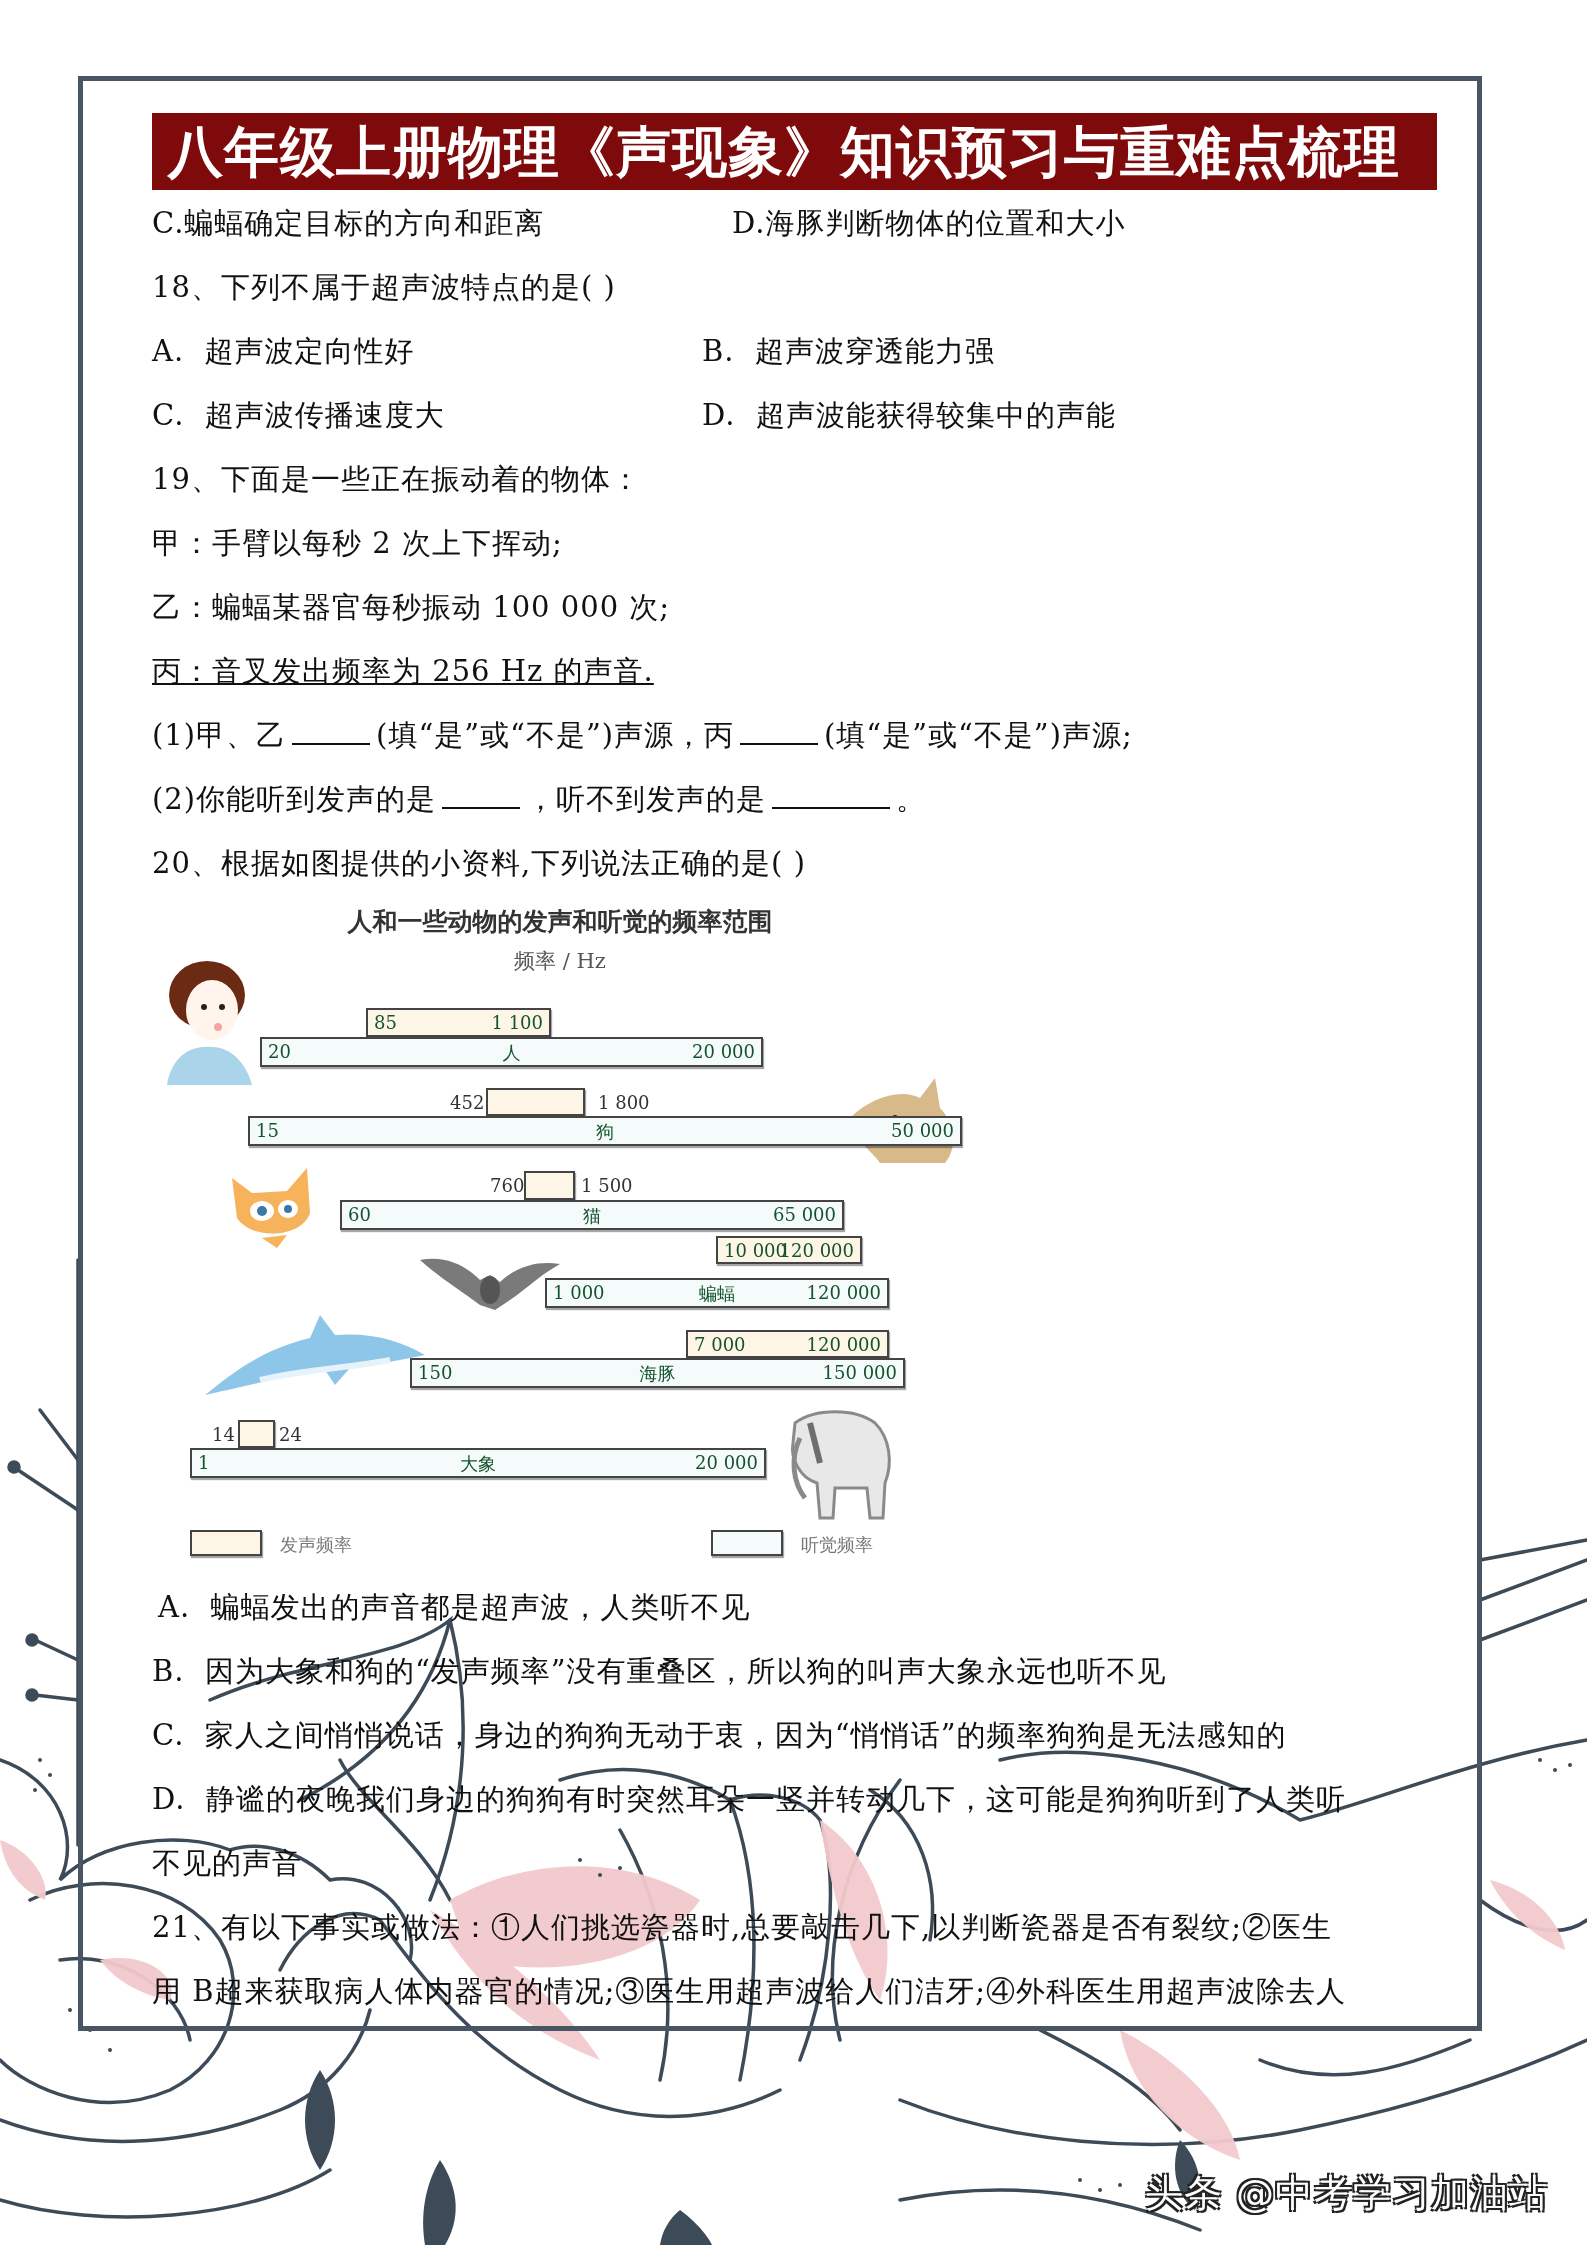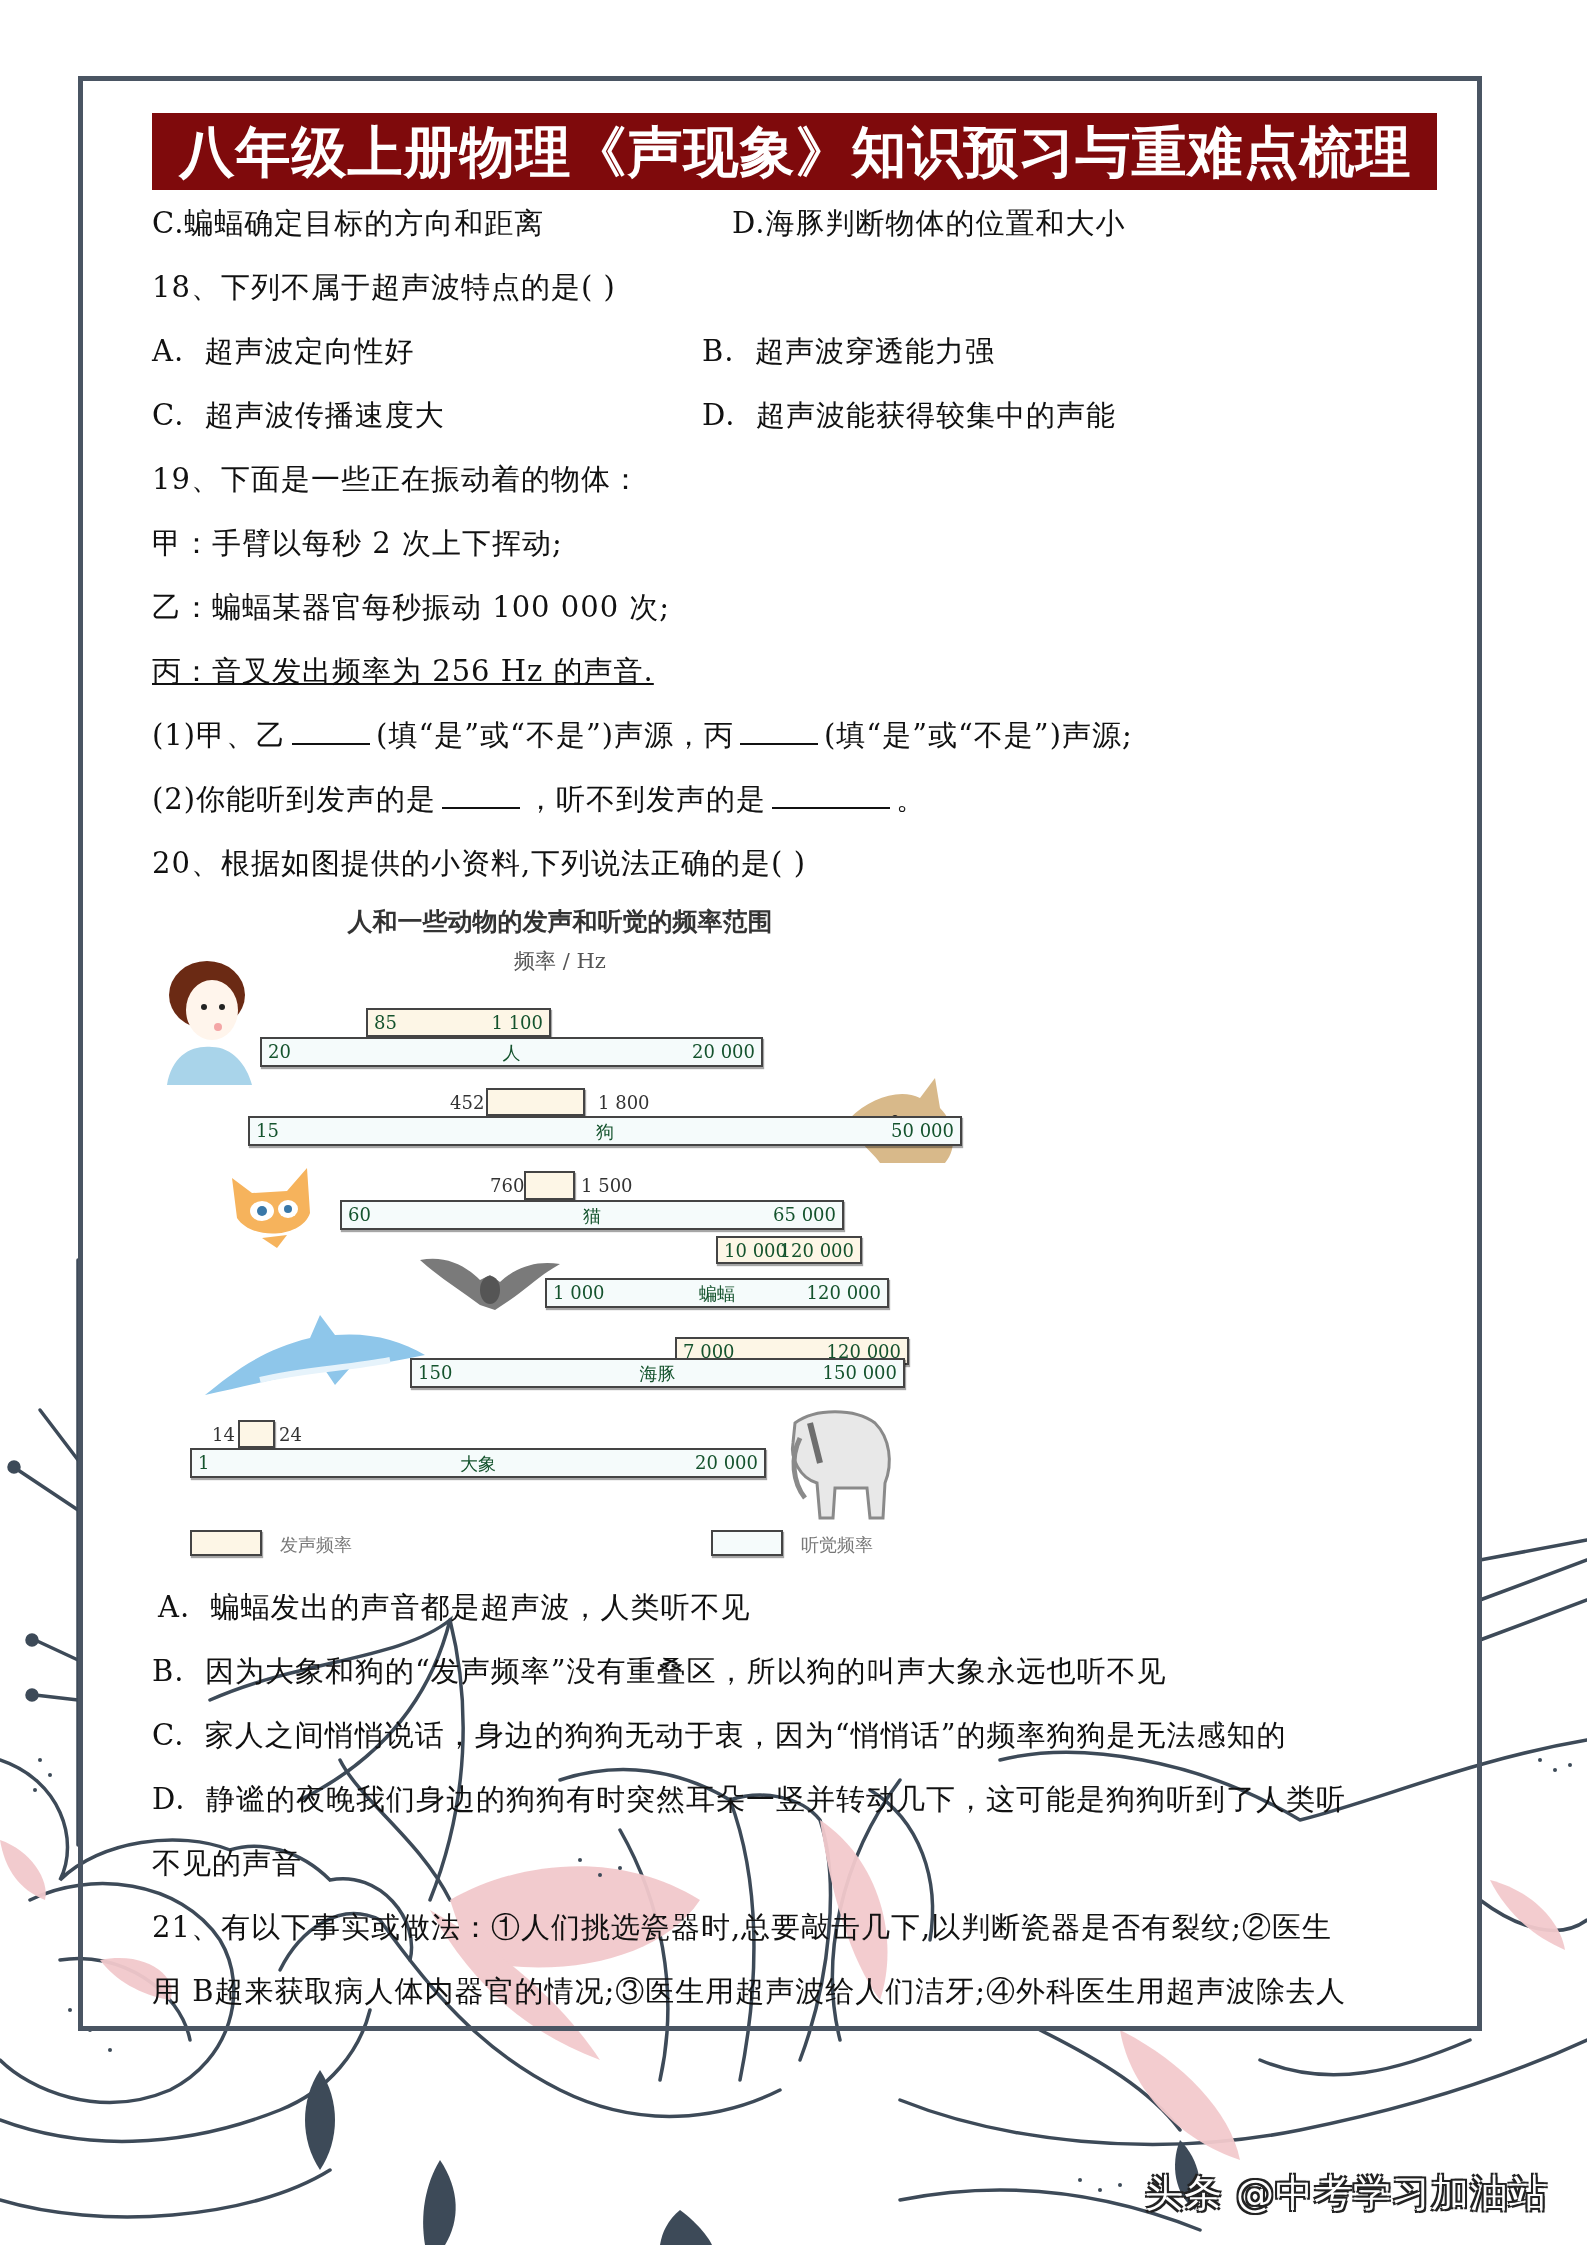--- a/index.html
+++ b/index.html
@@ -12,21 +12,21 @@
     position: absolute; left: 78px; top: 76px; width: 1404px; height: 1955px;
     border: 5px solid #4a5563; border-left-color: #4a5563;
     background: transparent;
   }
 
   .title-bar {
     position: absolute; left: 152px; top: 113px; width: 1285px; height: 77px;
     background: #7f0a0c; color: #ffffff;
     font-family: "DejaVu Serif", "Liberation Serif", serif;
     font-size: 55px; line-height: 77px; letter-spacing: 1px;
-    white-space: nowrap; overflow: hidden; text-align: center; padding-left: 2px;
+    white-space: nowrap; overflow: hidden; text-align: left; padding-left: 16px;
     font-weight: bold;
   }
 
   .line {
     position: absolute; left: 152px; font-size: 29px; line-height: 40px; white-space: nowrap;
     letter-spacing: 1px;
   }
   .blank { display: inline-block; border-bottom: 2px solid #111; height: 26px; vertical-align: baseline; margin: 0 6px; }
 
   
@@ -241,21 +241,21 @@
   <div class="bar emit" style="left:566px; top:341px; width:146px; height:28px;">
     <span class="lo">10 000</span>
     <span class="hi">120 000</span>
   </div>
   <div class="bar hear" style="left:395px; top:383px; width:344px; height:30px;">
     <span class="lo">1 000</span>
     <span class="nm">蝙蝠</span>
     <span class="hi">120 000</span>
   </div>
 
-  <div class="bar emit" style="left:525px; top:435px; width:234px; height:28px;margin-top:7px;">
+  <div class="bar emit" style="left:536px; top:435px; width:203px; height:28px;">
     <span class="lo">7 000</span>
     <span class="hi">120 000</span>
   </div>
   <div class="bar hear" style="left:260px; top:463px; width:495px; height:30px;">
     <span class="lo">150</span>
     <span class="nm">海豚</span>
     <span class="hi">150 000</span>
   </div>
 
   <span class="ext" style="left:62px; top:529px;">14</span>

